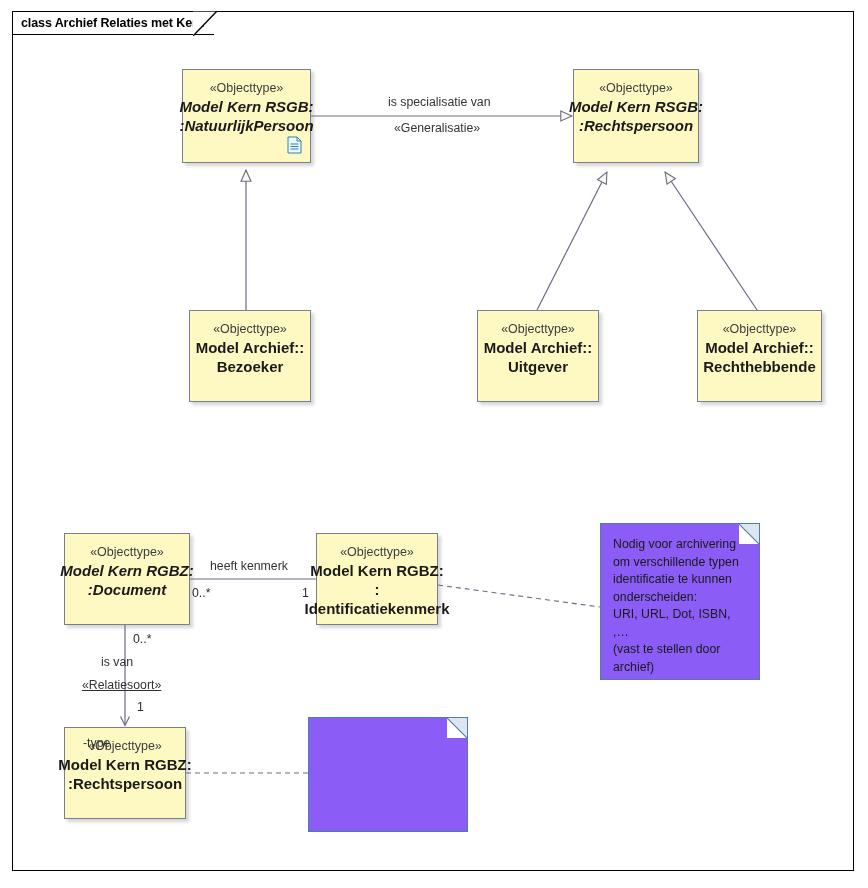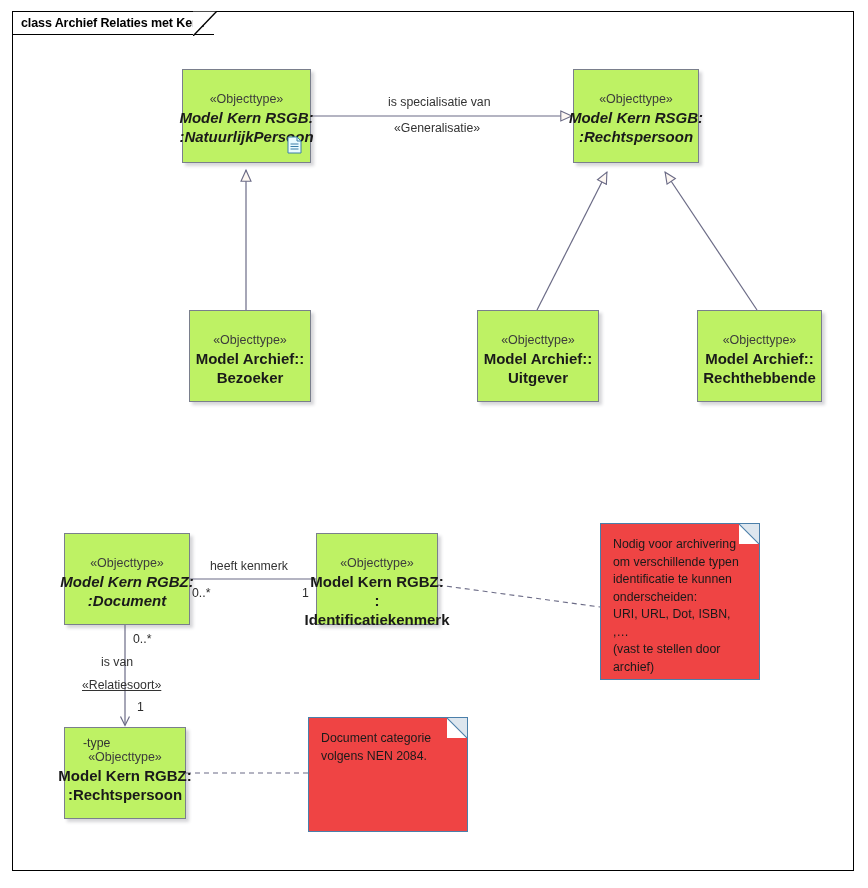--- a/index.html
+++ b/index.html
@@ -56,27 +56,27 @@
     top: 11px;
     left: 193px;
     width: 24px;
     height: 25px;
   }
 
   
   .cls {
     position: absolute;
     box-sizing: border-box;
-    background: #bef264;
+    background: #fef9c3;
     border: 1.2px solid #7a7f8c;
     box-shadow: 3px 3px 3px rgba(120,120,130,0.30);
     display: flex;
     flex-direction: column;
     align-items: center;
-    padding-top: 21px;
+    padding-top: 10px;
     z-index: 5;
   }
   .cls .stereo {
     font-size: 12.5px;
     color: #3c3c3c;
     line-height: 17px;
     text-align: center;
   }
   .cls .nm {
     font-size: 15px;
@@ -93,21 +93,21 @@
     right: 8px;
     bottom: 8px;
     width: 15px;
     height: 18px;
   }
 
   
   .note {
     position: absolute;
     box-sizing: border-box;
-    background: #ef4444;
+    background: #8b5cf6;
     border: 1.1px solid #4a7faa;
     z-index: 5;
   }
   .note .note-body {
     padding: 12px 10px 8px 12px;
     font-size: 12.3px;
     line-height: 17.5px;
     color: #1a1a1a;
     white-space: pre-line;
   }
@@ -256,21 +256,20 @@
 URI, URL, Dot, ISBN, ,…
 (vast te stellen door archief)</div>
     <svg class="note-fold" viewBox="0 0 20 20">
       <polygon points="0,0 20,20 0,20" fill="#ffffff" stroke="none"></polygon>
       <polygon points="0,0 20,0 20,20" fill="#dde6ee" stroke="none"></polygon>
       <line x1="0" y1="0" x2="20" y2="20" stroke="#4a7faa" stroke-width="1.1"></line>
     </svg>
   </div>
 
   <div class="note" style="left:308px; top:717px; width:160px; height:115px;">
-    <div class="note-body">Document categorie volgens NEN 2084.</div>
     <svg class="note-fold" viewBox="0 0 20 20">
       <polygon points="0,0 20,20 0,20" fill="#ffffff" stroke="none"></polygon>
       <polygon points="0,0 20,0 20,20" fill="#dde6ee" stroke="none"></polygon>
       <line x1="0" y1="0" x2="20" y2="20" stroke="#4a7faa" stroke-width="1.1"></line>
     </svg>
   </div>
 
   <div class="lbl" style="left:388px; top:95px;text-align:right;">is specialisatie van</div>
   <div class="lbl" style="left:394px; top:121px;">«Generalisatie»</div>
 

